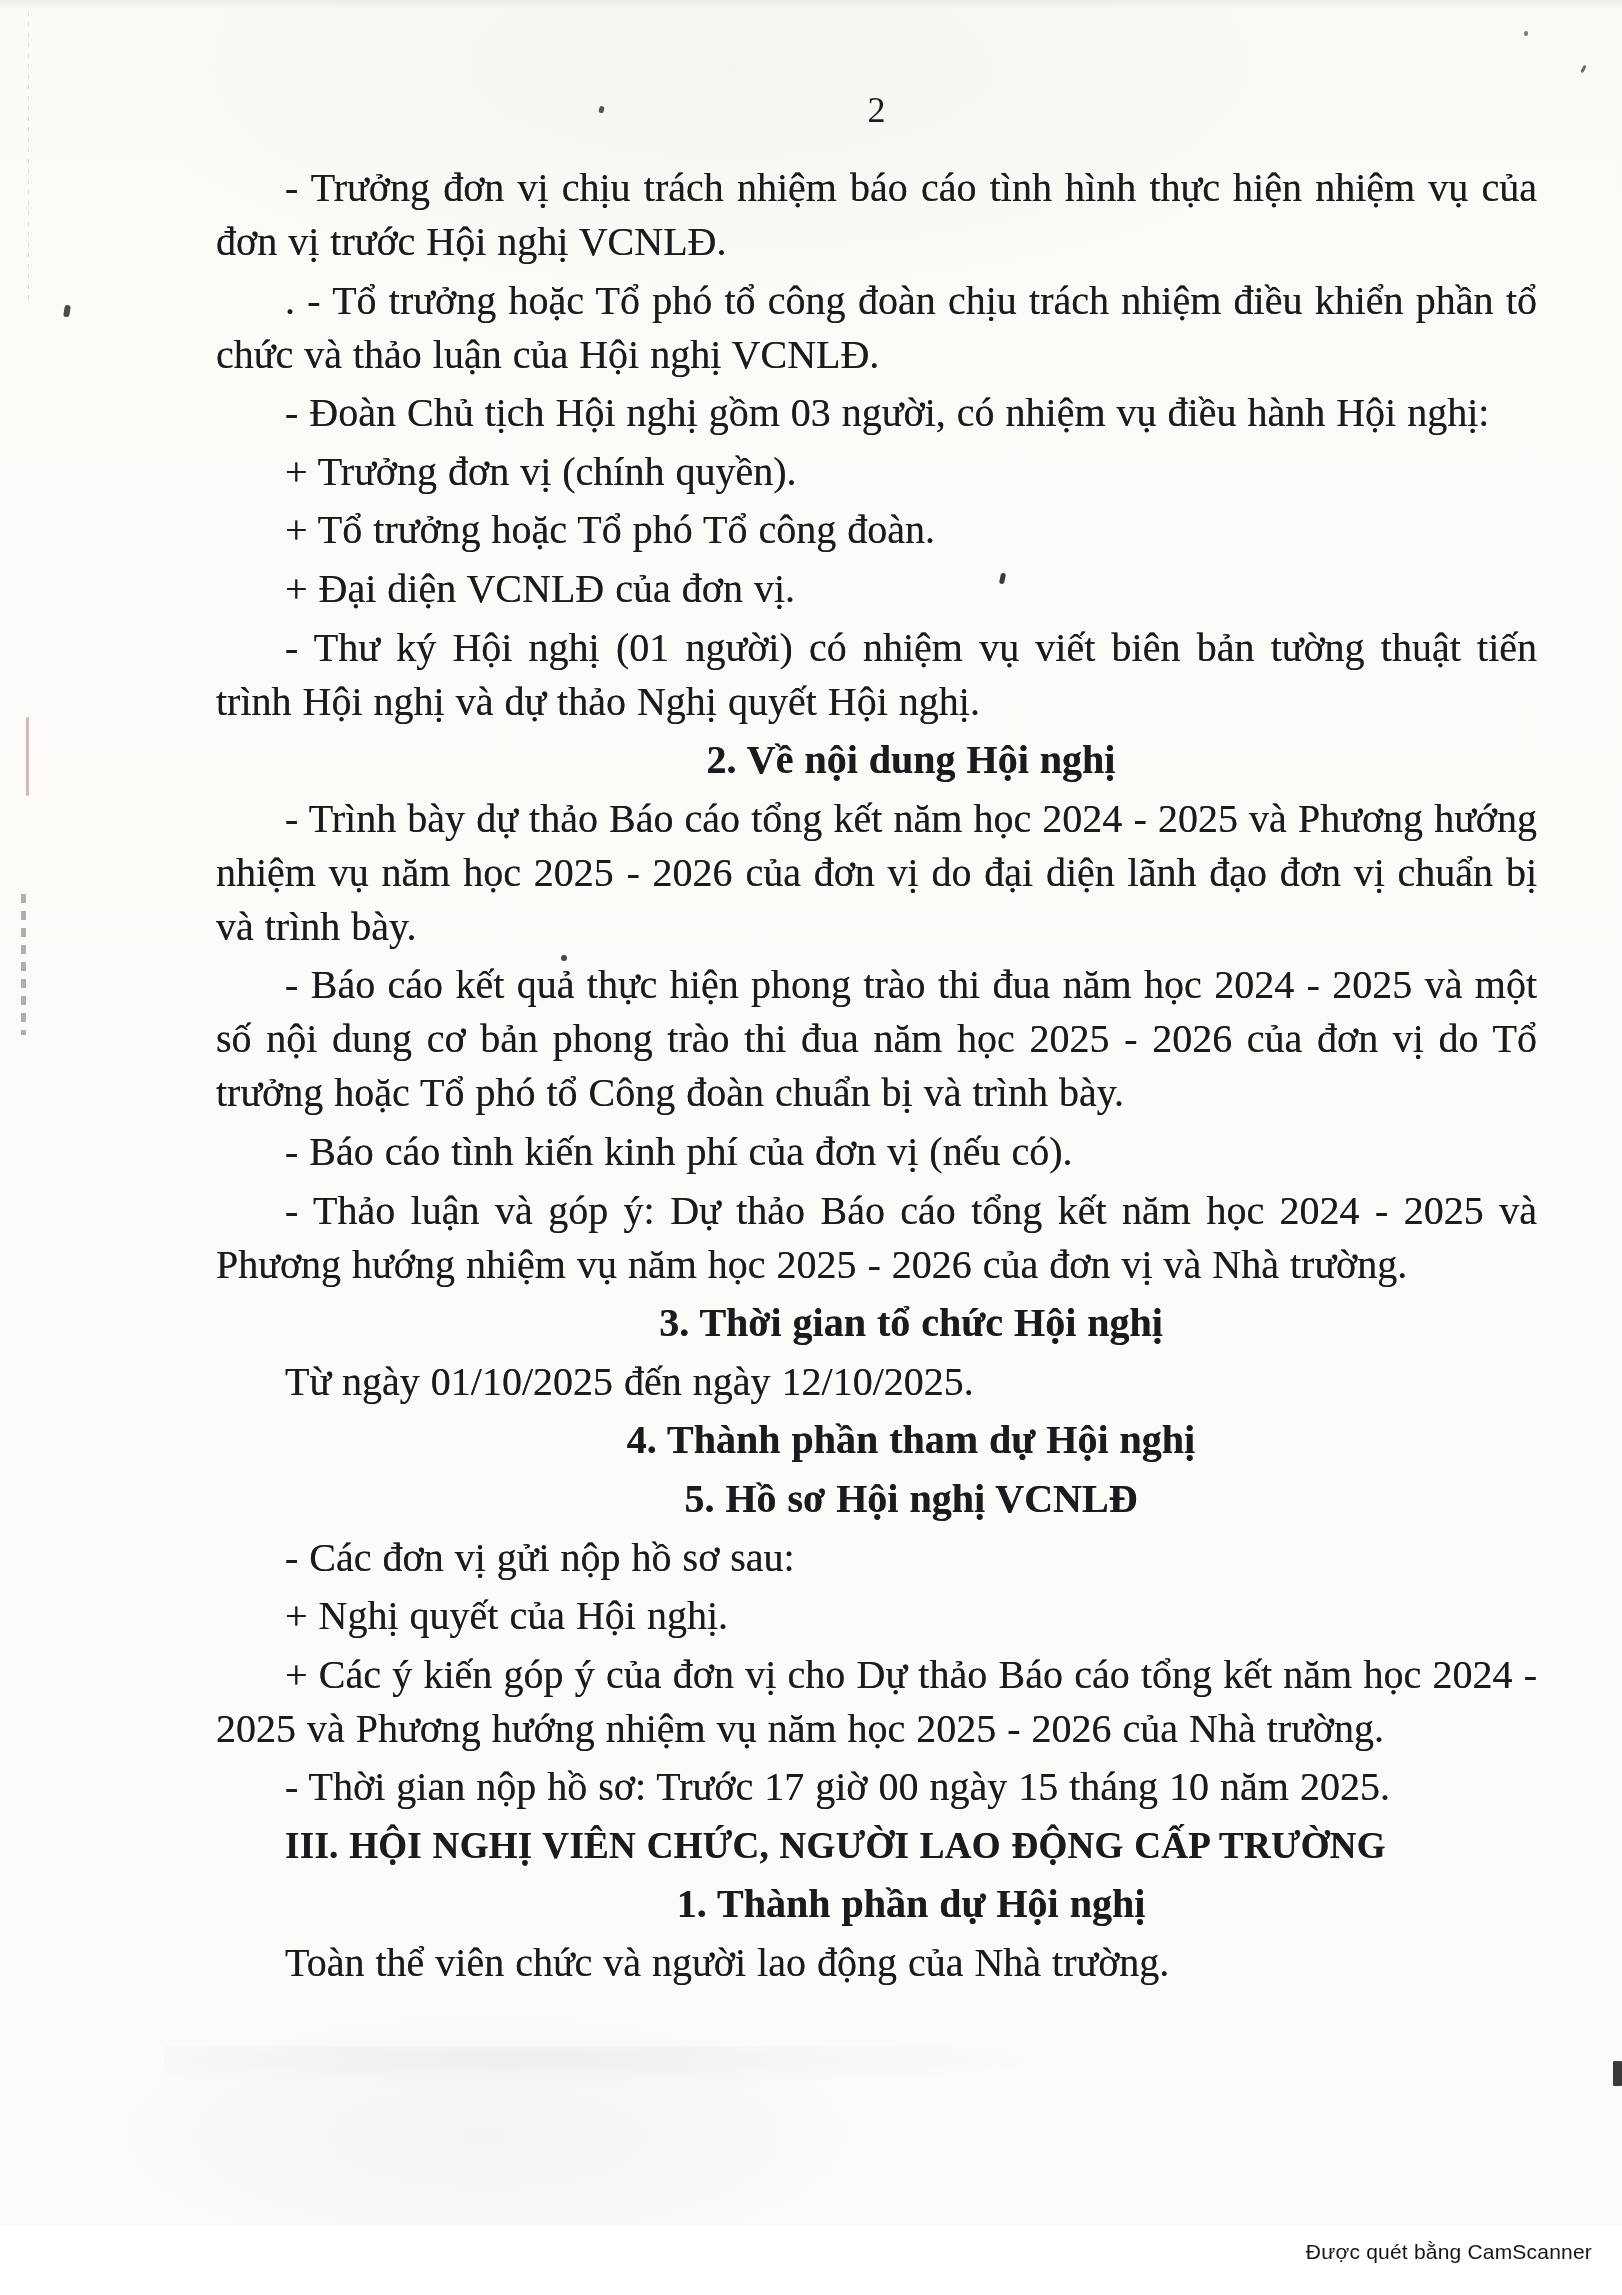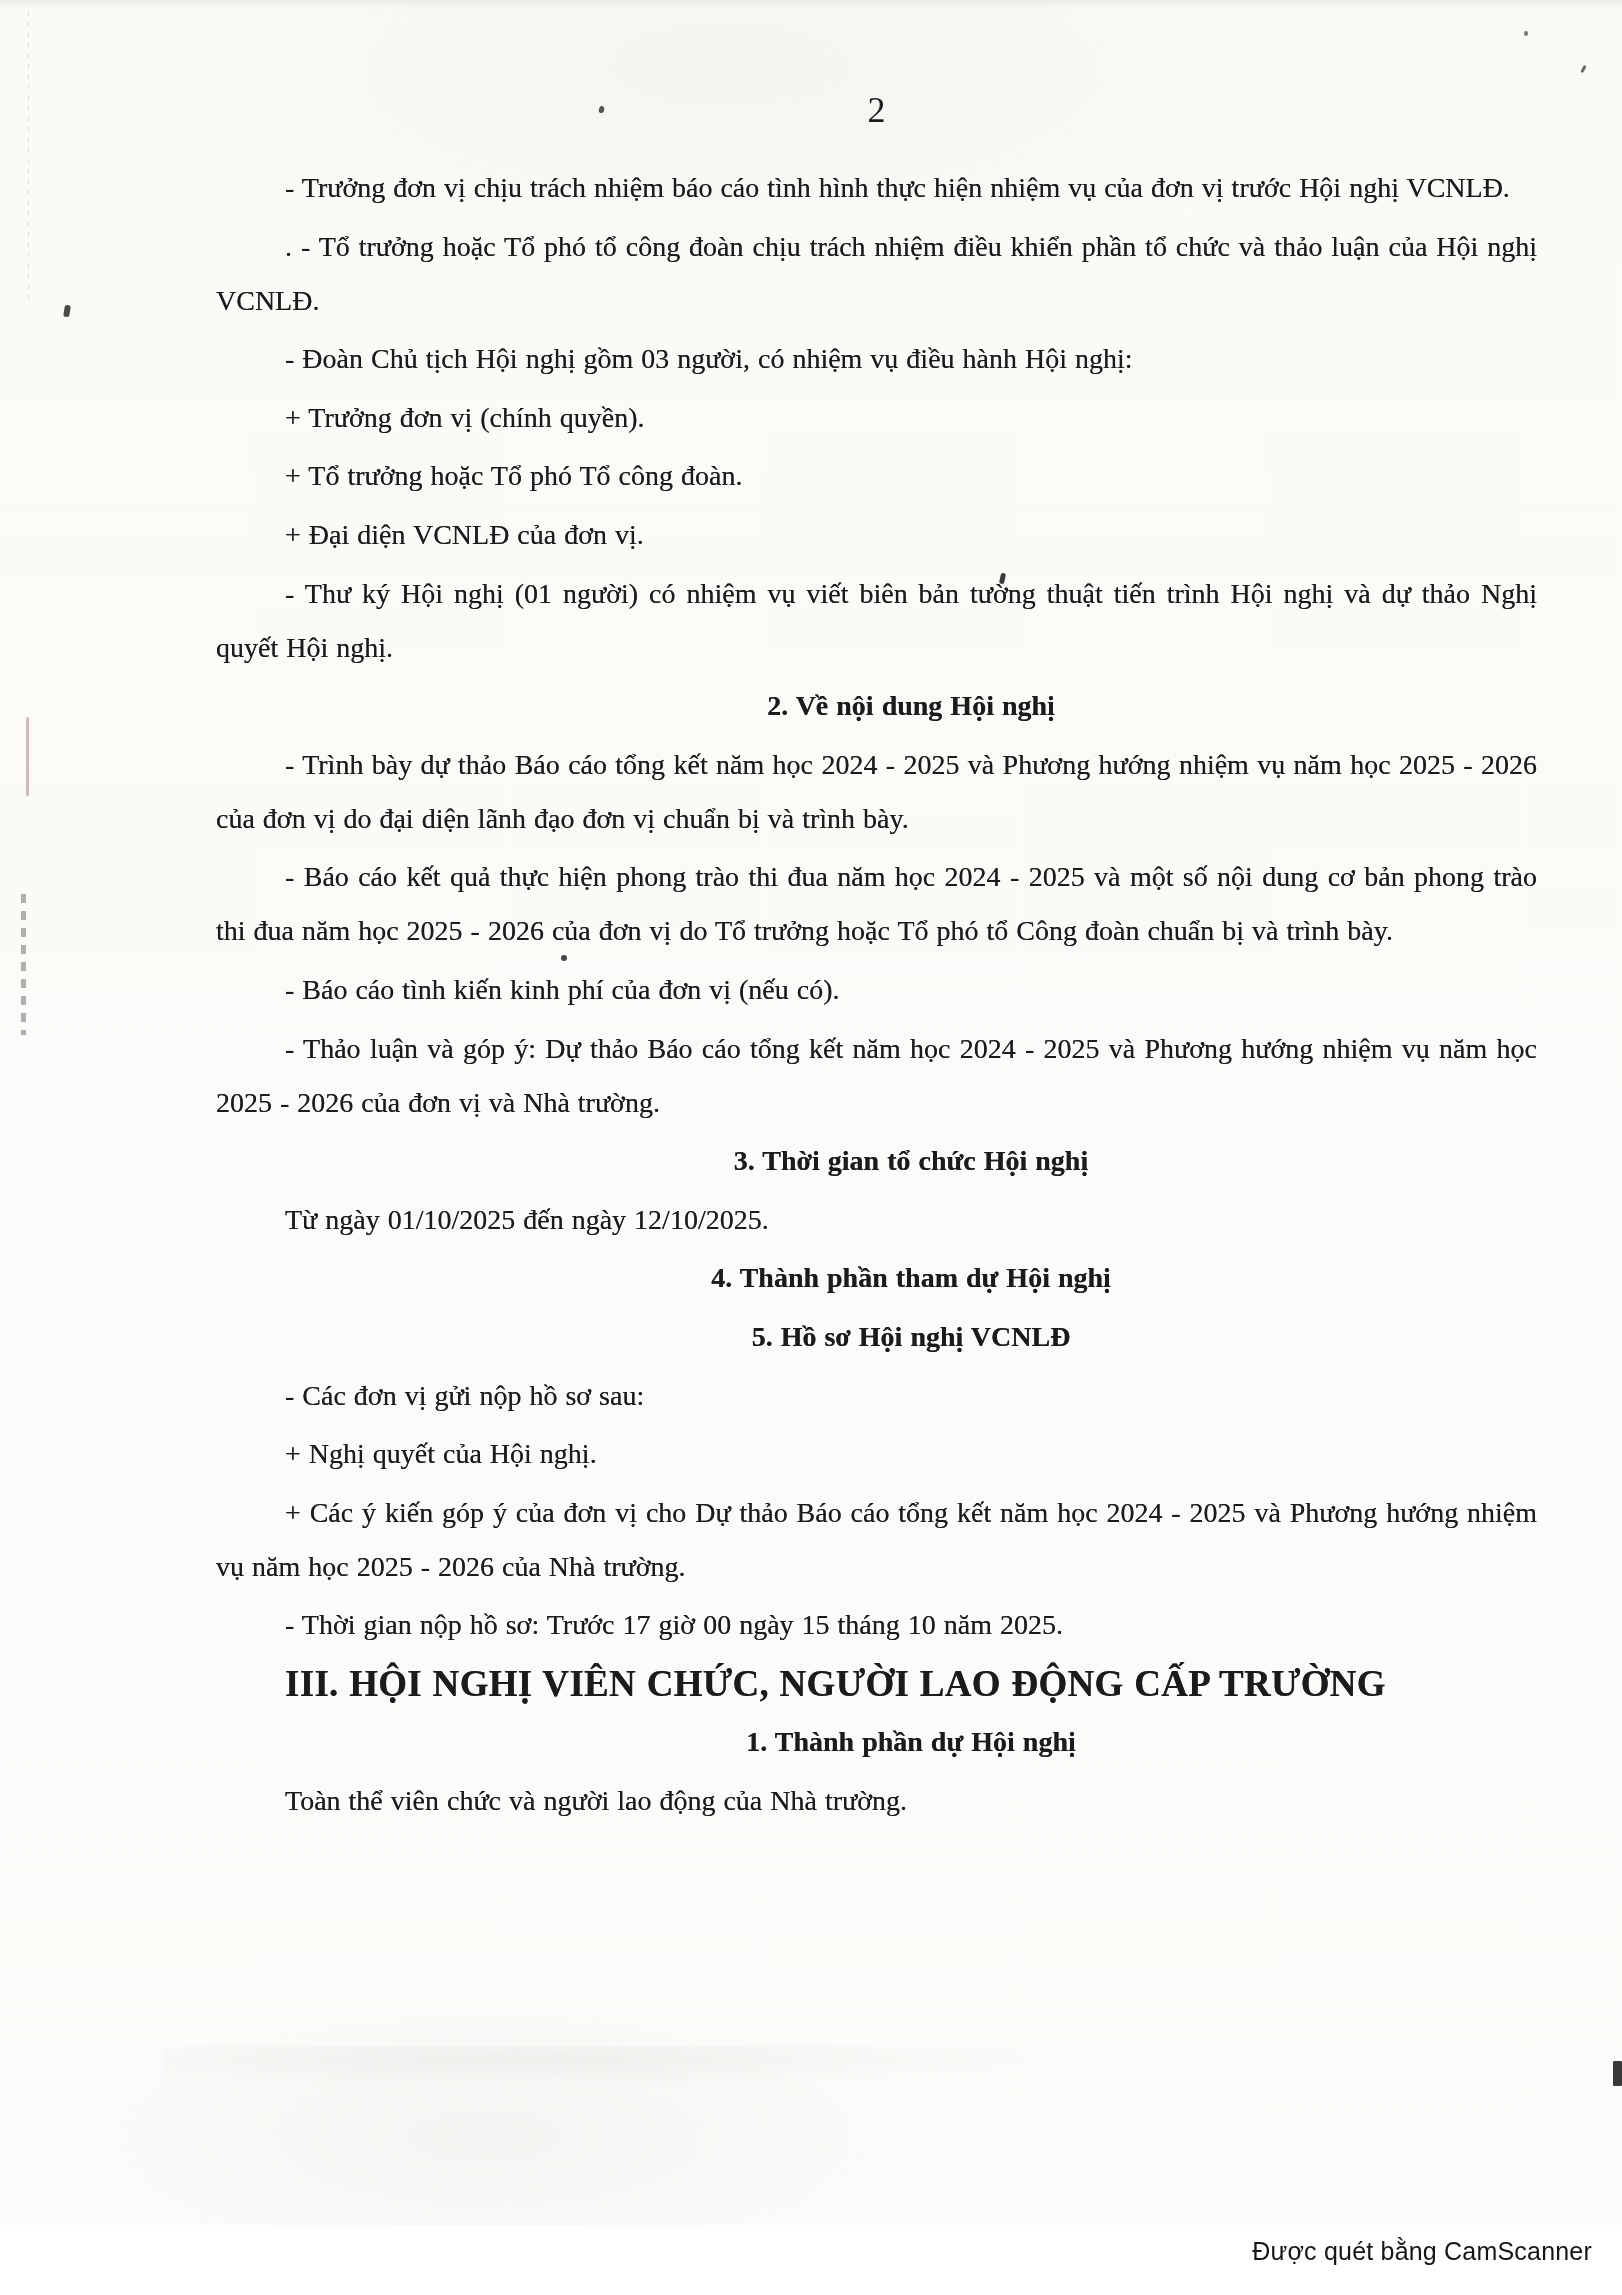--- a/index.html
+++ b/index.html
@@ -35,21 +35,21 @@
     width: 1321px;
     color: #1b1b1d;
   }
   .page-number {
     text-align: center;
     font-size: 36px;
     line-height: 52px;
     margin: 0 0 25px 0;
   }
   .para {
-    font-size: 28px;
+    font-size: 40px;
     line-height: 54px;
     margin: 0 0 4.6px 0;
     text-indent: 69px;
     text-align: justify;
     word-spacing: 1px;
     text-shadow: 0 0 0.4px rgba(27,27,29,0.75);
   }
   .heading {
     font-weight: bold;
     text-align: center;
@@ -68,21 +68,21 @@
     width: 1622px; height: 70px;
     background: #ffffff;
     display: flex;
     align-items: flex-start;
     justify-content: flex-end;
     padding: 9.8px 30px 0 0;
     box-sizing: border-box;
   }
   .footer-text {
     font-family: "Liberation Sans", "DejaVu Sans", sans-serif;
-    font-size: 25px;
+    font-size: 21px;
     line-height: 33px;
     color: #161616;
     letter-spacing: 0.2px;
   }
 
   
   .artifact { position: absolute; pointer-events: none; }
   .a-dot-pagenum { left: 599px; top: 106px; width: 4.6px; height: 7.2px; background: #555; border-radius: 2.6px; transform: rotate(14deg); }
   .a-speck-tr1 { left: 1524px; top: 31px; width: 3.9px; height: 4.6px; background: #7a7a78; border-radius: 50%; }
   .a-speck-tr2 { left: 1582px; top: 65px; width: 3.3px; height: 7.9px; background: #6b6b69; border-radius: 2px; transform: rotate(28deg); }

